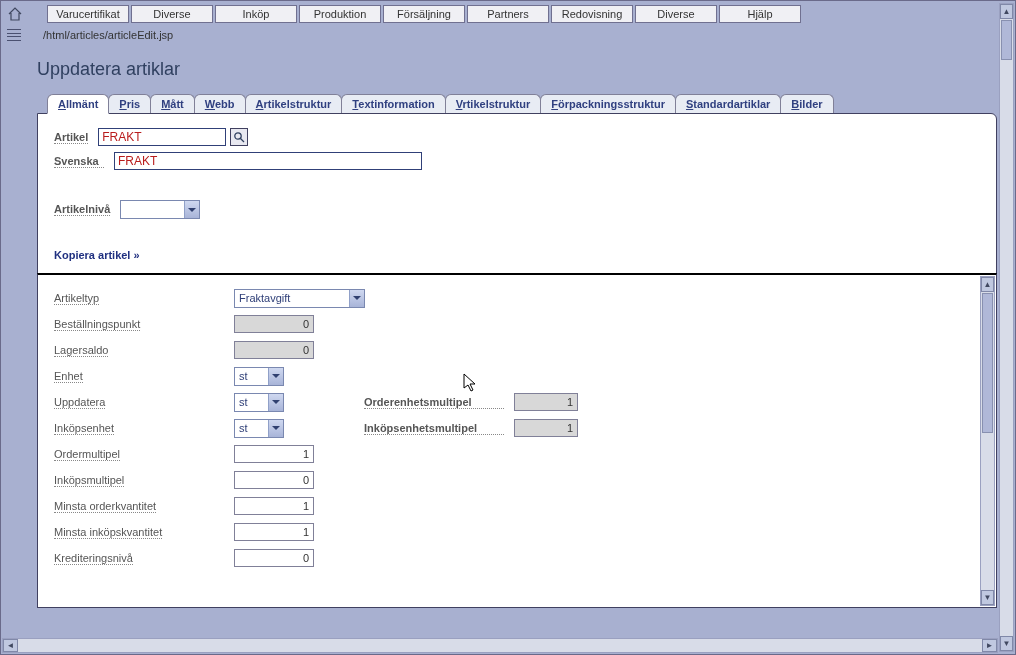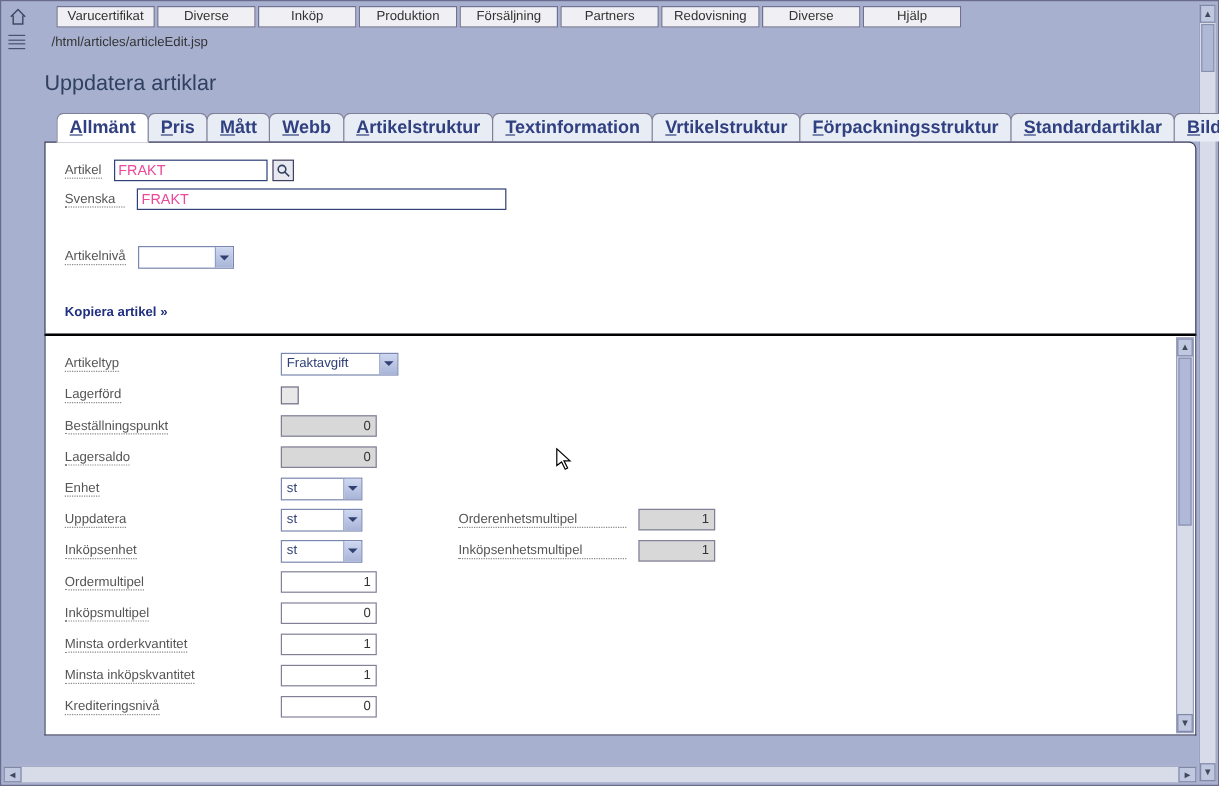--- a/index.html
+++ b/index.html
@@ -112,21 +112,21 @@
     margin-left: 10px;
   }
   .tab {
     background: #e8ecf4;
     border: 1px solid #808098;
     border-bottom: none;
     border-radius: 6px 6px 0 0;
     padding: 3px 10px 3px 10px;
     color: #304080;
     font-weight: bold;
-    font-size: 15px;
+    font-size: 11px;
     margin-right: -1px;
     position: relative;
     white-space: nowrap;
   }
   .tab.active {
     background: #fff;
     z-index: 2;
     border-bottom: 1px solid #fff;
     margin-bottom: -1px;
   }
@@ -141,25 +141,26 @@
   .form-row {
     display: flex;
     align-items: center;
     margin-bottom: 6px;
   }
   .form-label {
     color: #555;
     border-bottom: 1px dotted #888;
     margin-right: 10px;
     white-space: nowrap;
+    font-weight: bold;
   }
   .txt-input {
     border: 1px solid #304078;
     background: #fff;
-    color: #ec4899;
+    color: #b91c1c;
     font-size: 12px;
     padding: 1px 3px;
     height: 18px;
   }
   .txt-input.wide { width: 128px; }
   .txt-input.xwide { width: 308px; }
   .search-btn {
     width: 18px;
     height: 18px;
     border: 1px solid #404060;
@@ -243,24 +244,24 @@
   .ro-input { background: #d8d8d8; }
   .num-input { background: #fff; }
   .ro-input.wide { width: 150px; text-align: left; }
   .checkbox {
     width: 15px;
     height: 15px;
     border: 1px solid #707088;
     background: #e8e8e8;
   }
   .small-select {
-    width: 68px;
+    width: 50px;
     height: 19px;
   }
-  .mid-select { width: 98px; }
+  .mid-select { width: 131px; }
   .col2 {
     margin-left: 80px;
     display: flex;
     align-items: center;
   }
   .col2 .form-label { width: 140px; display:inline-block; border-bottom:1px dotted #888; margin-right:10px;}
   .inner-scroll {
     position: absolute;
     right: 1px;
     top: 1px;
@@ -402,24 +403,20 @@
       <div class="panel-bottom">
 
         <div class="grid-row">
           <div class="grid-label"><span>Artikeltyp</span></div>
           <div class="select-box mid-select">
             <span>Fraktavgift</span>
             <div class="select-arrow"></div>
           </div>
         </div>
 
-        <div class="grid-row">
-          <div class="grid-label"><span>Lagerförd</span></div>
-          <div class="checkbox"></div>
-        </div>
 
 
         <div class="grid-row">
           <div class="grid-label"><span>Beställningspunkt</span></div>
           <input class="ro-input" readonly="" value="0" style="">
         </div>
 
         <div class="grid-row">
           <div class="grid-label"><span>Lagersaldo</span></div>
           <input class="ro-input" readonly="" value="0" style="">

